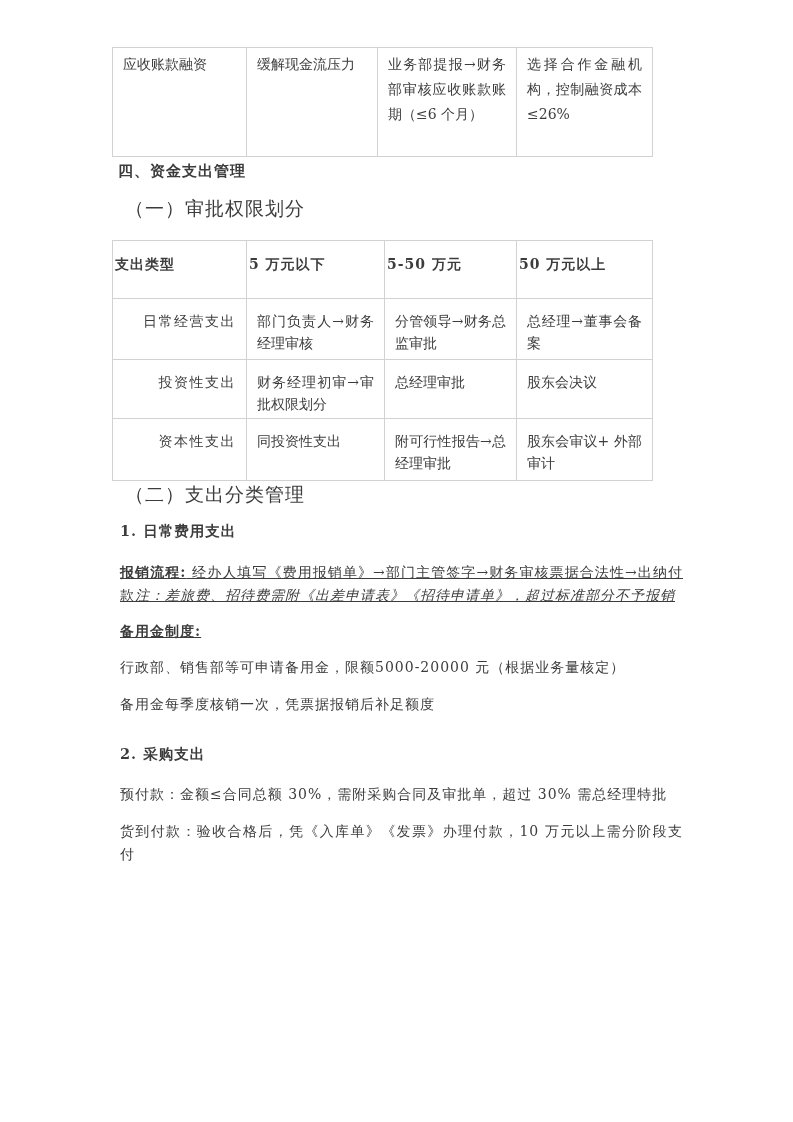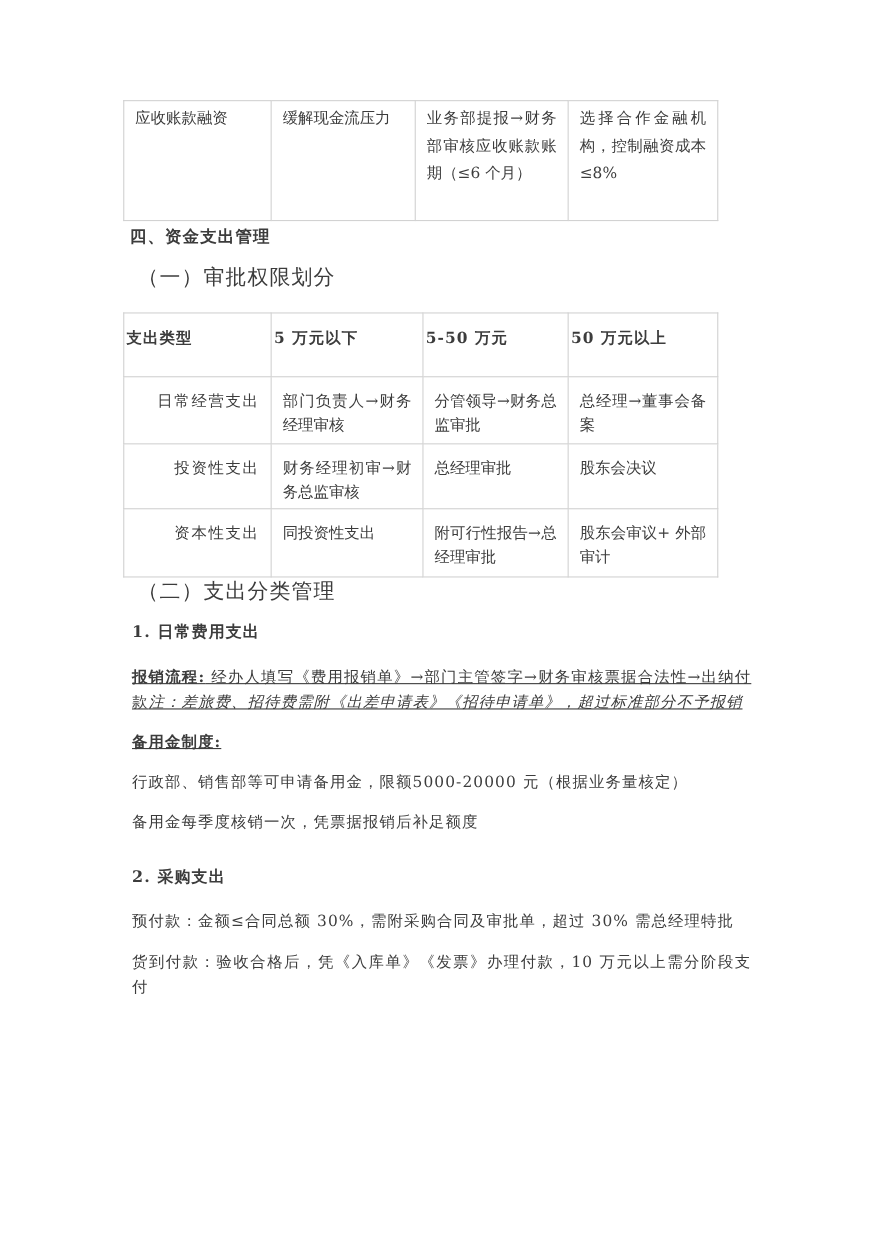--- a/index.html
+++ b/index.html
@@ -5,21 +5,21 @@
   html,body{margin:0;padding:0;background:#ffffff;}
   body{
     width:793px;height:1122px;position:relative;overflow:hidden;
     font-family:"DejaVu Serif","Liberation Serif",serif;
     color:#3c3c3c;font-size:14px;
   }
   .content{position:absolute;left:112px;top:0;width:570px;}
   table{border-collapse:collapse;table-layout:fixed;width:540px;background:#fff;}
   td,th{border:1px solid #d2d2d2;vertical-align:top;text-align:justify;text-justify:inter-character;}
   
-  .t1{margin-top:91px;}
+  .t1{margin-top:47px;}
   .t1 td{padding:4px 10px 0 10px;line-height:25px;height:104px;}
   
   .t2{margin-top:22px;}
   .t2 th{padding:12px 10px 0 2px;line-height:22px;height:45px;text-align:left;font-weight:bold;letter-spacing:1px;}
   .t2 td{padding:11px 10px 0 10px;line-height:22px;}
   .t2 .r1 td{height:49px;}
   .t2 .r2 td{height:47px;}
   .t2 .r3 td{height:50px;}
   .t2 td.rowlabel{font-weight:normal;letter-spacing:1.5px;text-align:right;}
   .h2{font-size:15px;font-weight:bold;line-height:20px;letter-spacing:1px;margin:4px 0 0 6px;}
@@ -50,21 +50,21 @@
         <col style="width:134px">
         <col style="width:131px">
         <col style="width:139px">
         <col style="width:136px">
       </colgroup>
     <tbody>
         <tr>
       <td>应收账款融资</td>
       <td>缓解现金流压力</td>
       <td>业务部提报→财务部审核应收账款账期（≤6 个月）</td>
-      <td>选择合作金融机构，控制融资成本≤8%</td>
+      <td>选择合作金融机构，控制融资成本≤26%</td>
     </tr>
   </tbody>
     </table>
 
   <div class="h2">四、资金支出管理</div>
 
   <div class="h3 h3a">（一）审批权限划分</div>
 
   <table class="t2">
     <colgroup>
@@ -81,21 +81,21 @@
       <th>50 万元以上</th>
     </tr>
     <tr class="r1">
       <td class="rowlabel">日常经营支出</td>
       <td>部门负责人→财务经理审核</td>
       <td>分管领导→财务总监审批</td>
       <td>总经理→董事会备案</td>
     </tr>
     <tr class="r2">
       <td class="rowlabel">投资性支出</td>
-      <td>财务经理初审→财务总监审核</td>
+      <td>财务经理初审→审批权限划分</td>
       <td>总经理审批</td>
       <td>股东会决议</td>
     </tr>
     <tr class="r3">
       <td class="rowlabel">资本性支出</td>
       <td>同投资性支出</td>
       <td>附可行性报告→总经理审批</td>
       <td>股东会审议+ 外部审计</td>
     </tr>
   </tbody>

